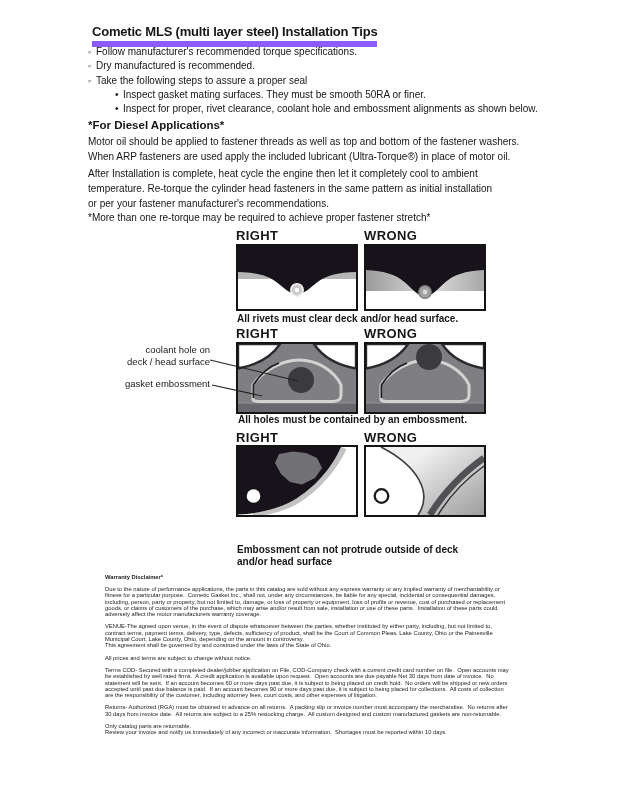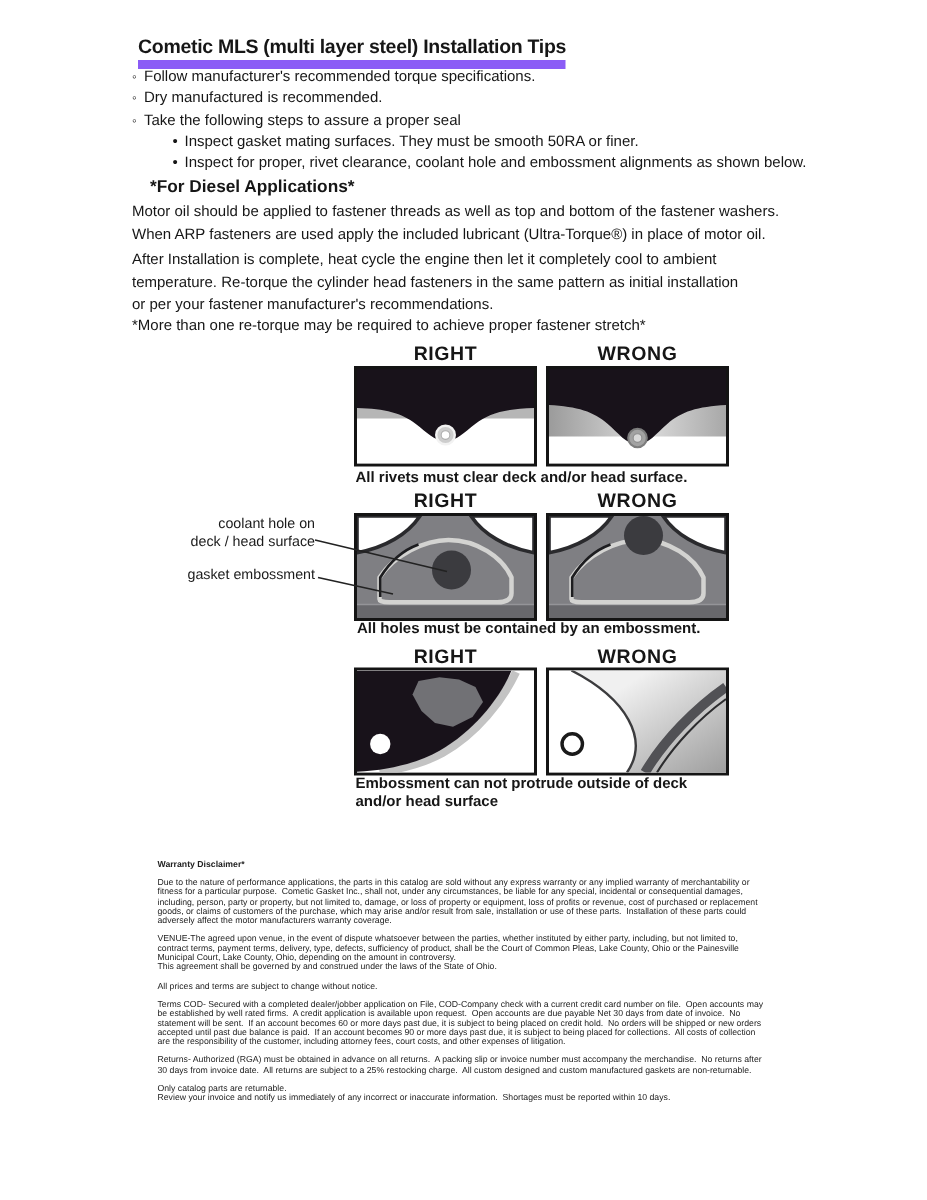--- a/index.html
+++ b/index.html
@@ -25,21 +25,21 @@
   }
   .bullet-row { display: flex; align-items: baseline; height: 14.3px; white-space: nowrap; }
   .bullet-glyph { width: 8px; font-size: 9px; color: #161616; flex: 0 0 8px; }
   .bullet-text { font-size: 10px; }
   .sub-bullet { margin-left: 27px; }
   .sub-bullet .bullet-glyph { font-size: 10px; width: 8px; flex: 0 0 8px; }
 
   .section-heading { font-size: 11.5px; font-weight: 700; white-space: nowrap; }
   .body-para { font-size: 10px; line-height: 15px; white-space: pre; }
 
-  .fig-label { font-size: 13px; font-weight: 700; letter-spacing: 0.4px; text-align: center; width: 122px; }
+  .fig-label { font-size: 13px; font-weight: 700; letter-spacing: 0.4px; width: 122px; }
   .diagbox { border: 2px solid #141414; background: #fff; line-height: 0; }
   .fig-caption { font-size: 10px; font-weight: 700; line-height: 12px; white-space: pre; }
 
   .callout { font-size: 9.5px; line-height: 11.5px; text-align: right; width: 110px; color: #1a1a1a; }
 
   .warranty { width: 430px; color: #222222; }
   .warranty-heading { font-size: 5.8px; font-weight: 700; margin-bottom: 6px; white-space: pre; }
   .warranty p { font-size: 5.8px; line-height: 6.3px; margin-bottom: 6px; white-space: pre; }
 
   .doc-code { font-size: 12px; color: #333333; letter-spacing: 0.3px; white-space: nowrap; }
@@ -69,21 +69,21 @@
     <div class="bullet-row sub-bullet">
       <span class="bullet-glyph">•</span>
       <span class="bullet-text">Inspect gasket mating surfaces.  They must be smooth 50RA or finer.</span>
     </div>
     <div class="bullet-row sub-bullet">
       <span class="bullet-glyph">•</span>
       <span class="bullet-text">Inspect for proper, rivet clearance, coolant hole and embossment alignments as shown below.</span>
     </div>
   </div>
 
-  <div class="abs section-heading" style="left:88px; top:119px;margin-left:12px;">*For Diesel Applications*</div>
+  <div class="abs section-heading" style="left:88px; top:119px;">*For Diesel Applications*</div>
   <div class="abs body-para" style="left:88px; top:134px;">Motor oil should be applied to fastener threads as well as top and bottom of the fastener washers.
 When ARP fasteners are used apply the included lubricant (Ultra-Torque®) in place of motor oil.</div>
   <div class="abs body-para" style="left:88px; top:166px;">After Installation is complete, heat cycle the engine then let it completely cool to ambient
 temperature. Re-torque the cylinder head fasteners in the same pattern as initial installation
 or per your fastener manufacturer's recommendations.</div>
   <div class="abs body-para" style="left:88px; top:210px;">*More than one re-torque may be required to achieve proper fastener stretch*</div>
 
   <div class="abs fig-label" style="left:236px; top:228px;">RIGHT</div>
   <div class="abs fig-label" style="left:364px; top:228px;">WRONG</div>
 
@@ -181,21 +181,21 @@
       </defs>
       <rect x="0" y="0" width="118" height="68" fill="#ffffff"></rect>
       <path d="M15,0 H118 V68 H52 C67,46 52,19 15,0 Z" fill="url(#gradBand)"></path>
       <path d="M15,0 C52,19 67,46 52,68" fill="none" stroke="#3c3c3e" stroke-width="1.6"></path>
       <path d="M118,11 C98,25 77,46 64,68" fill="none" stroke-width="6.5" stroke="#515155"></path>
       <path d="M118,19 C100,32 83,50 72,68" fill="none" stroke="#2c2c2e" stroke-width="1.4"></path>
       <circle cx="15.5" cy="49" r="6.8" fill="#ffffff" stroke="#1a1a1a" stroke-width="2.3"></circle>
     </svg>
   </div>
 
-  <div class="abs fig-caption" style="left:237px; top:517px;">Embossment can not protrude outside of deck
+  <div class="abs fig-caption" style="left:237px; top:544px;">Embossment can not protrude outside of deck
 and/or head surface</div>
 
   <div class="abs warranty" style="left:105px; top:574px;">
     <div class="warranty-heading">Warranty Disclaimer*</div>
     <p>Due to the nature of performance applications, the parts in this catalog are sold without any express warranty or any implied warranty of merchantability or
 fitness for a particular purpose.  Cometic Gasket Inc., shall not, under any circumstances, be liable for any special, incidental or consequential damages,
 including, person, party or property, but not limited to, damage, or loss of property or equipment, loss of profits or revenue, cost of purchased or replacement
 goods, or claims of customers of the purchase, which may arise and/or result from sale, installation or use of these parts.  Installation of these parts could
 adversely affect the motor manufacturers warranty coverage.</p>
     <p>VENUE-The agreed upon venue, in the event of dispute whatsoever between the parties, whether instituted by either party, including, but not limited to,

